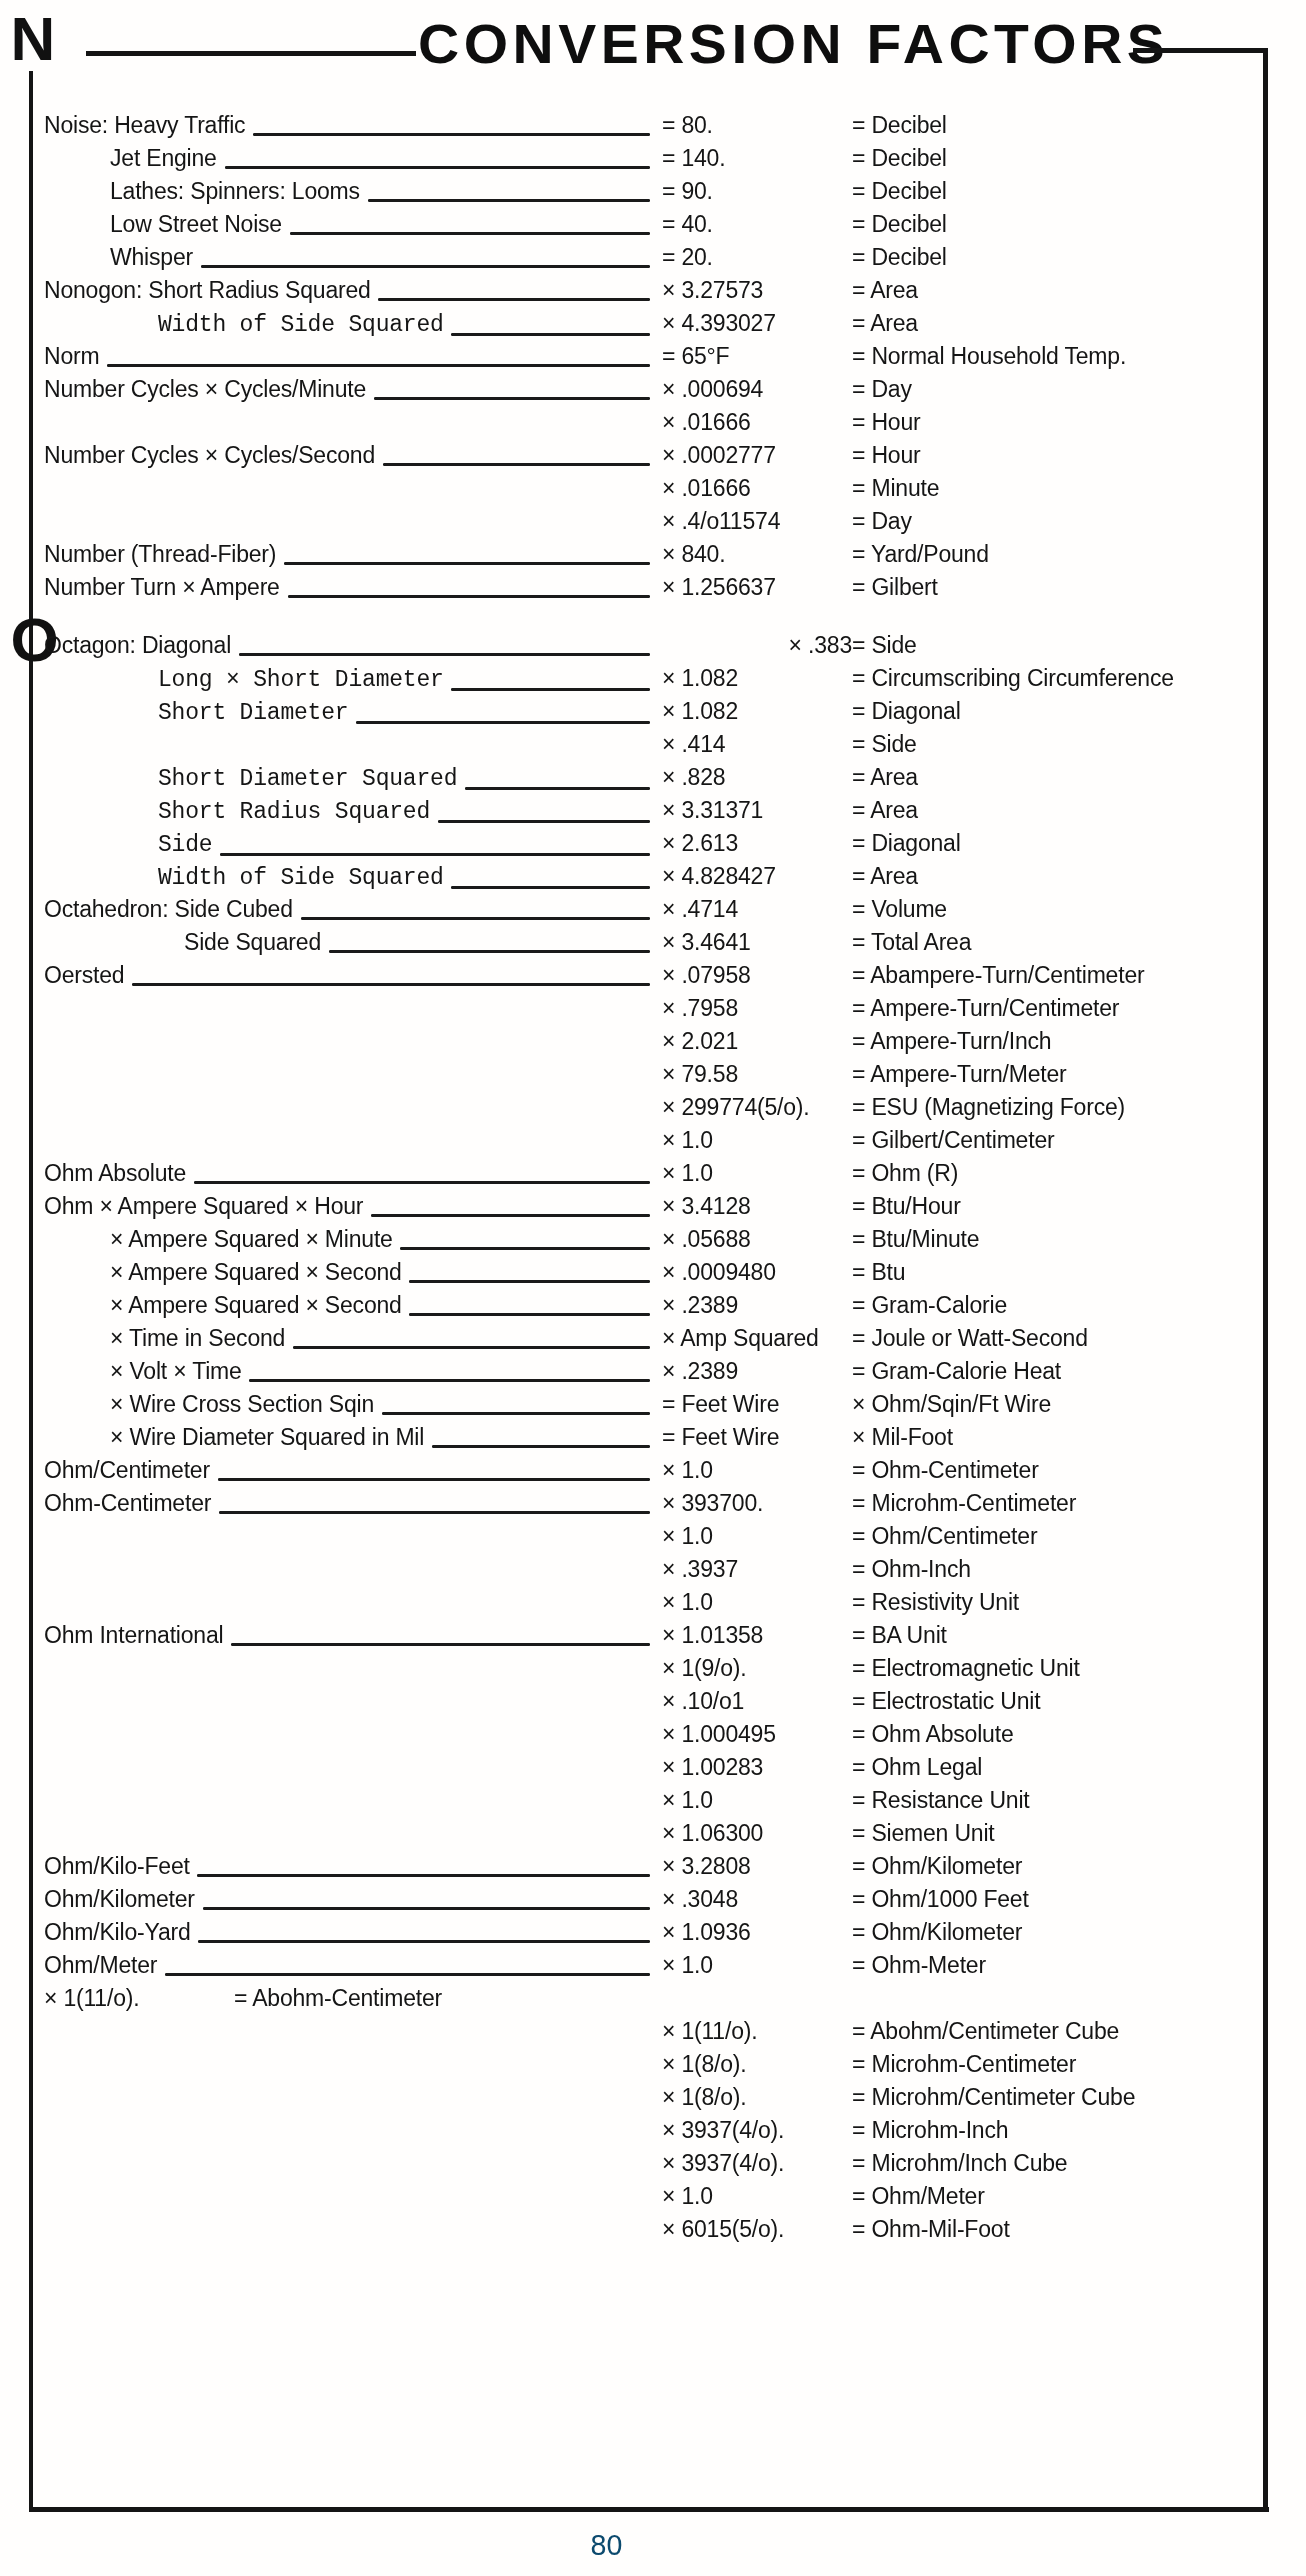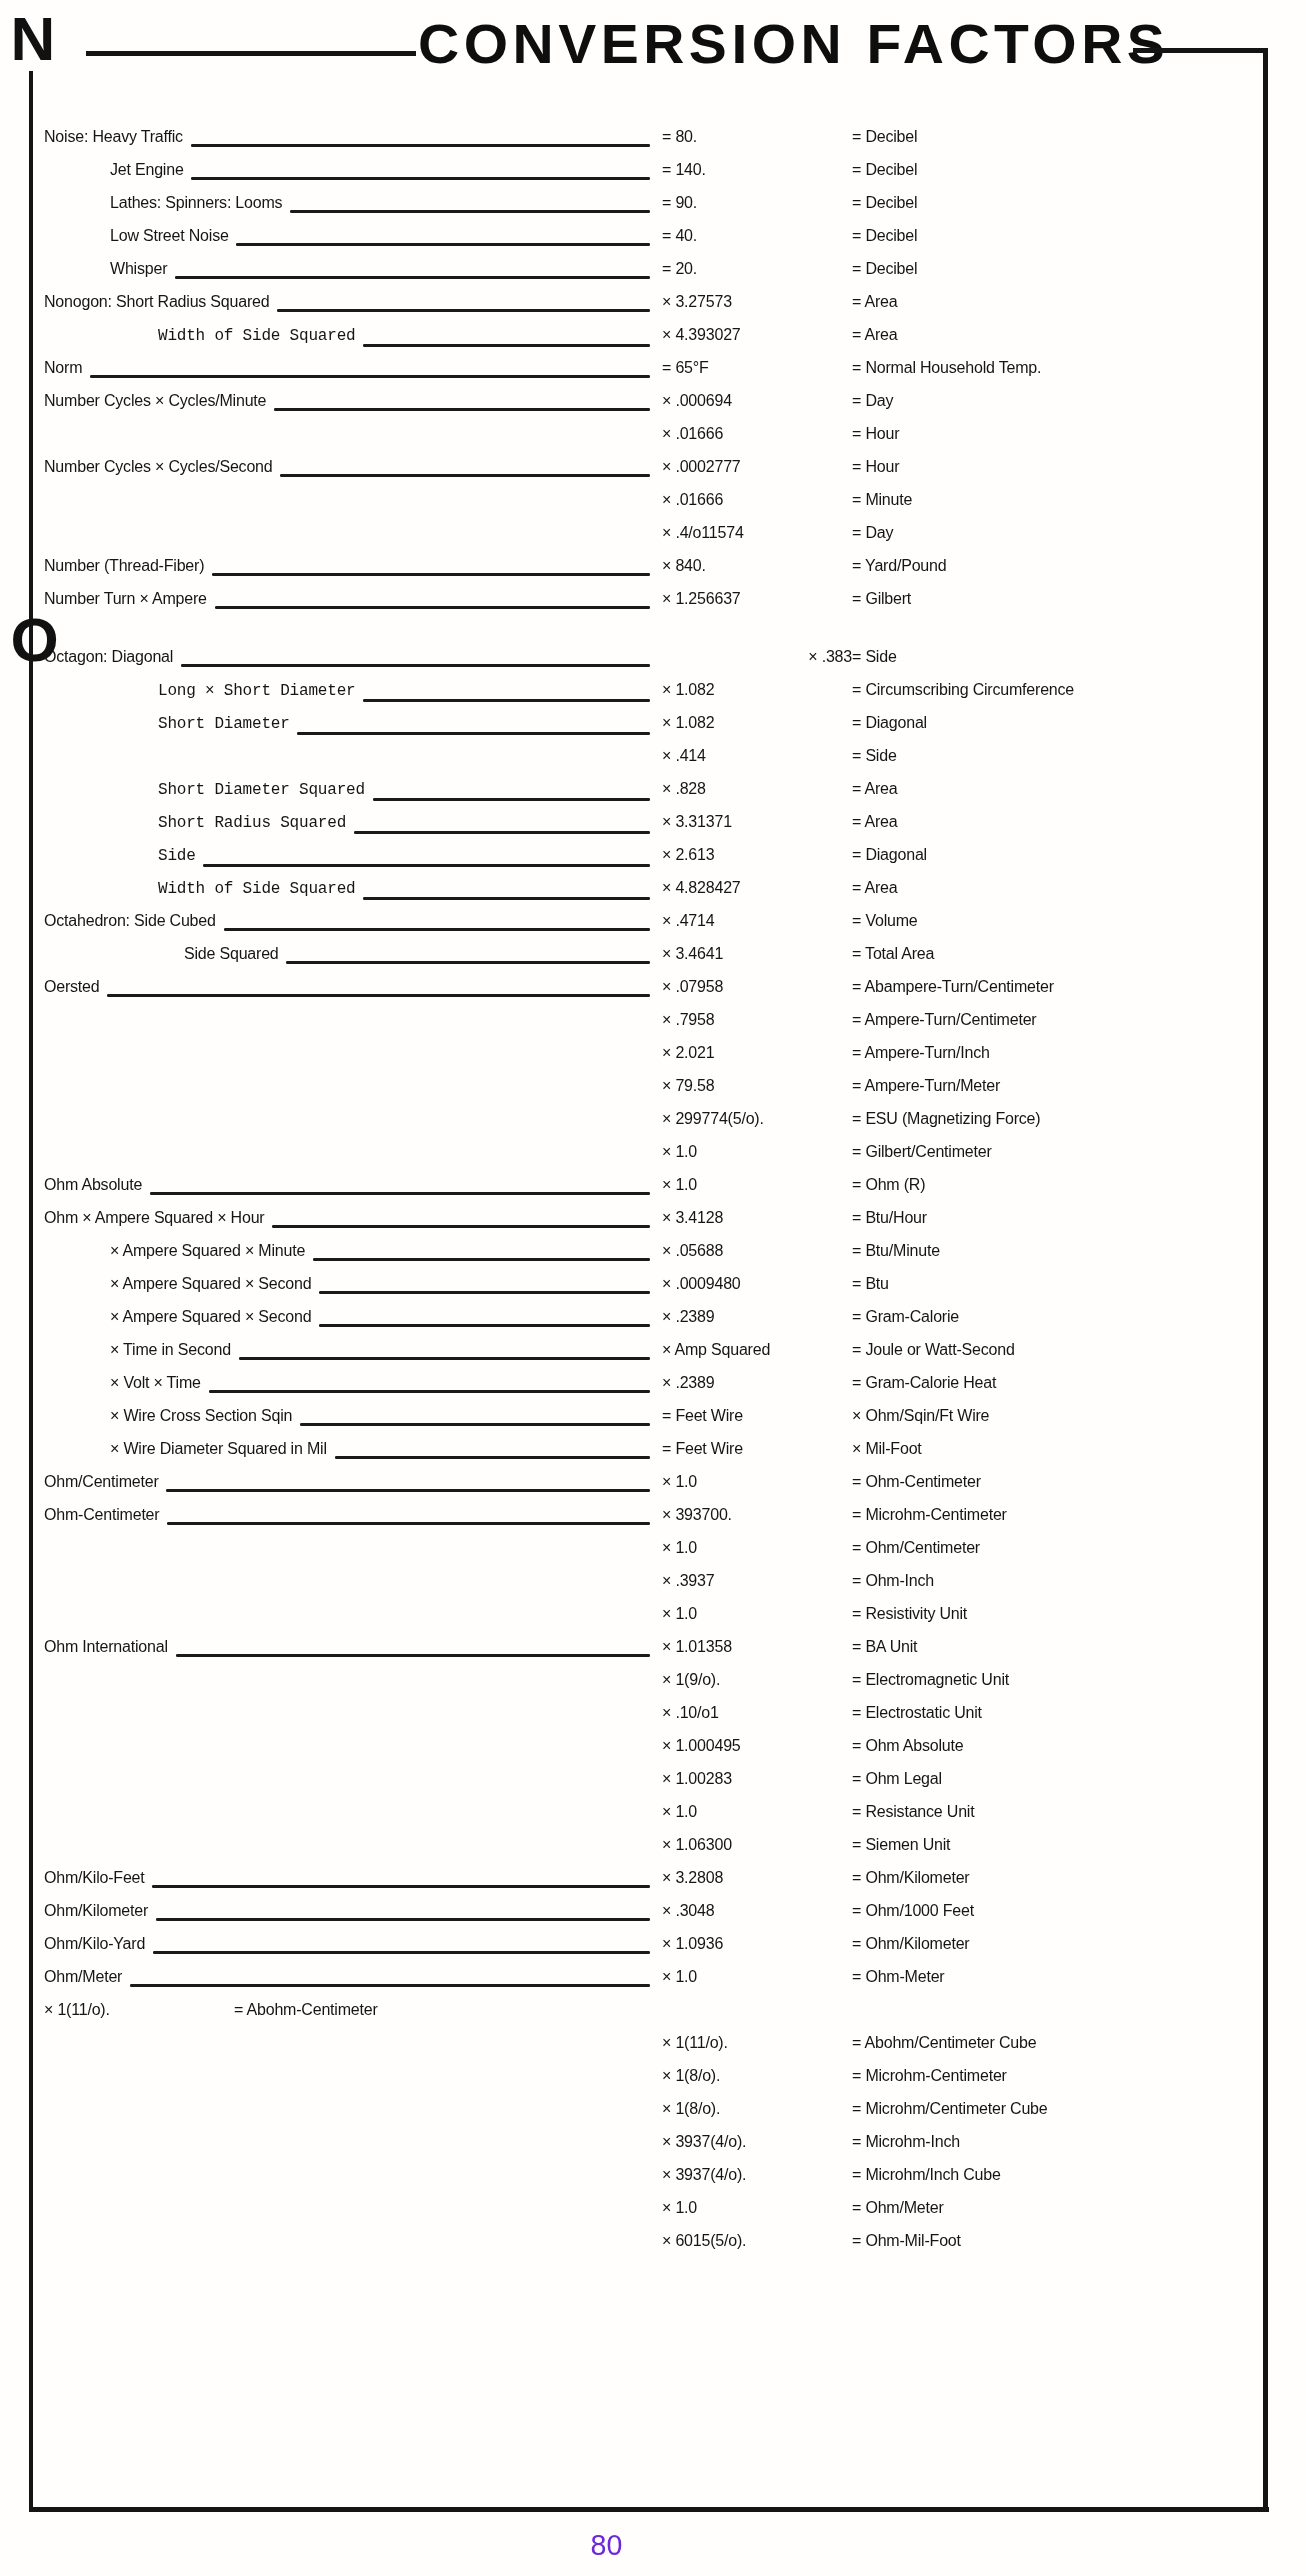--- a/index.html
+++ b/index.html
@@ -28,21 +28,21 @@
   .letter-o{top:609px;}
   .title{
     position:absolute;left:418px;top:11.7px;width:717px;
     font-size:57px;font-weight:bold;letter-spacing:4.5px;
     text-align:center;white-space:nowrap;color:#0e0e0e;
     transform:scaleY(0.96);transform-origin:top left;
   }
   
   .rows{
     position:absolute;left:44px;top:109px;width:1224px;
-    font-size:16px;letter-spacing:-0.2px;margin-top:11px;
+    font-size:23px;letter-spacing:-0.2px;
   }
   .row{
     display:flex;align-items:baseline;
     height:33px;line-height:33px;white-space:nowrap;
   }
   .row.gap-before{margin-top:25px;text-align:right;}
   .lead-box{
     width:618px;flex:none;display:flex;align-items:baseline;
     box-sizing:border-box;padding-right:10.4px;
   }
@@ -54,21 +54,21 @@
     flex:1;height:3.2px;background:#1a1a1a;
     align-self:flex-end;margin:0 1.3px 5.8px 7.8px;min-width:0;
     border-radius:1.3px;
   }
   .leader.hidden{visibility:hidden;}
   .factor{flex:none;min-width:190px;}
   .result{flex:none;}
   
   .page-number{
     position:absolute;left:558px;top:2529px;width:97px;
-    text-align:center;font-size:28.6px;color:#6d28d9;
+    text-align:center;font-size:28.6px;color:#0c4a6e;
   }
 </style>
 </head>
 <body>
 
 <div class="page">
 
   <div class="big-letter letter-n">N</div>
 
   <div class="rule rule-title-left"></div>

